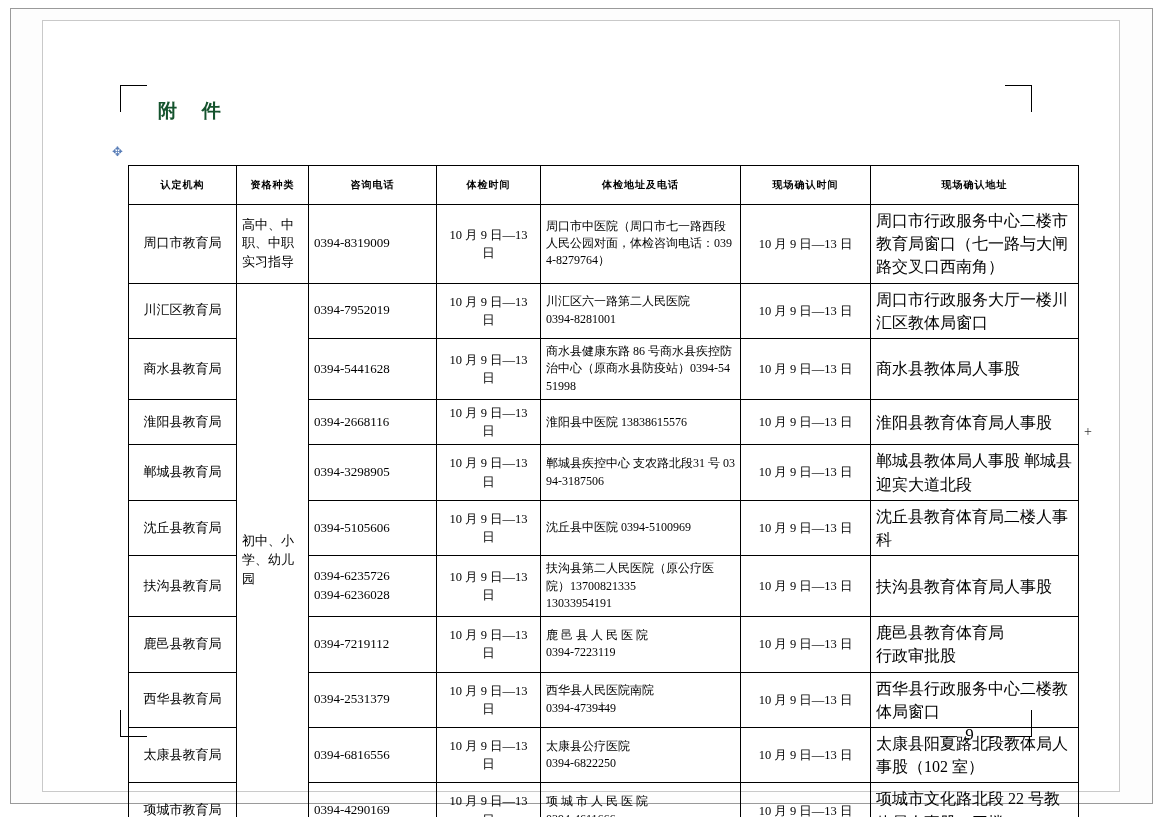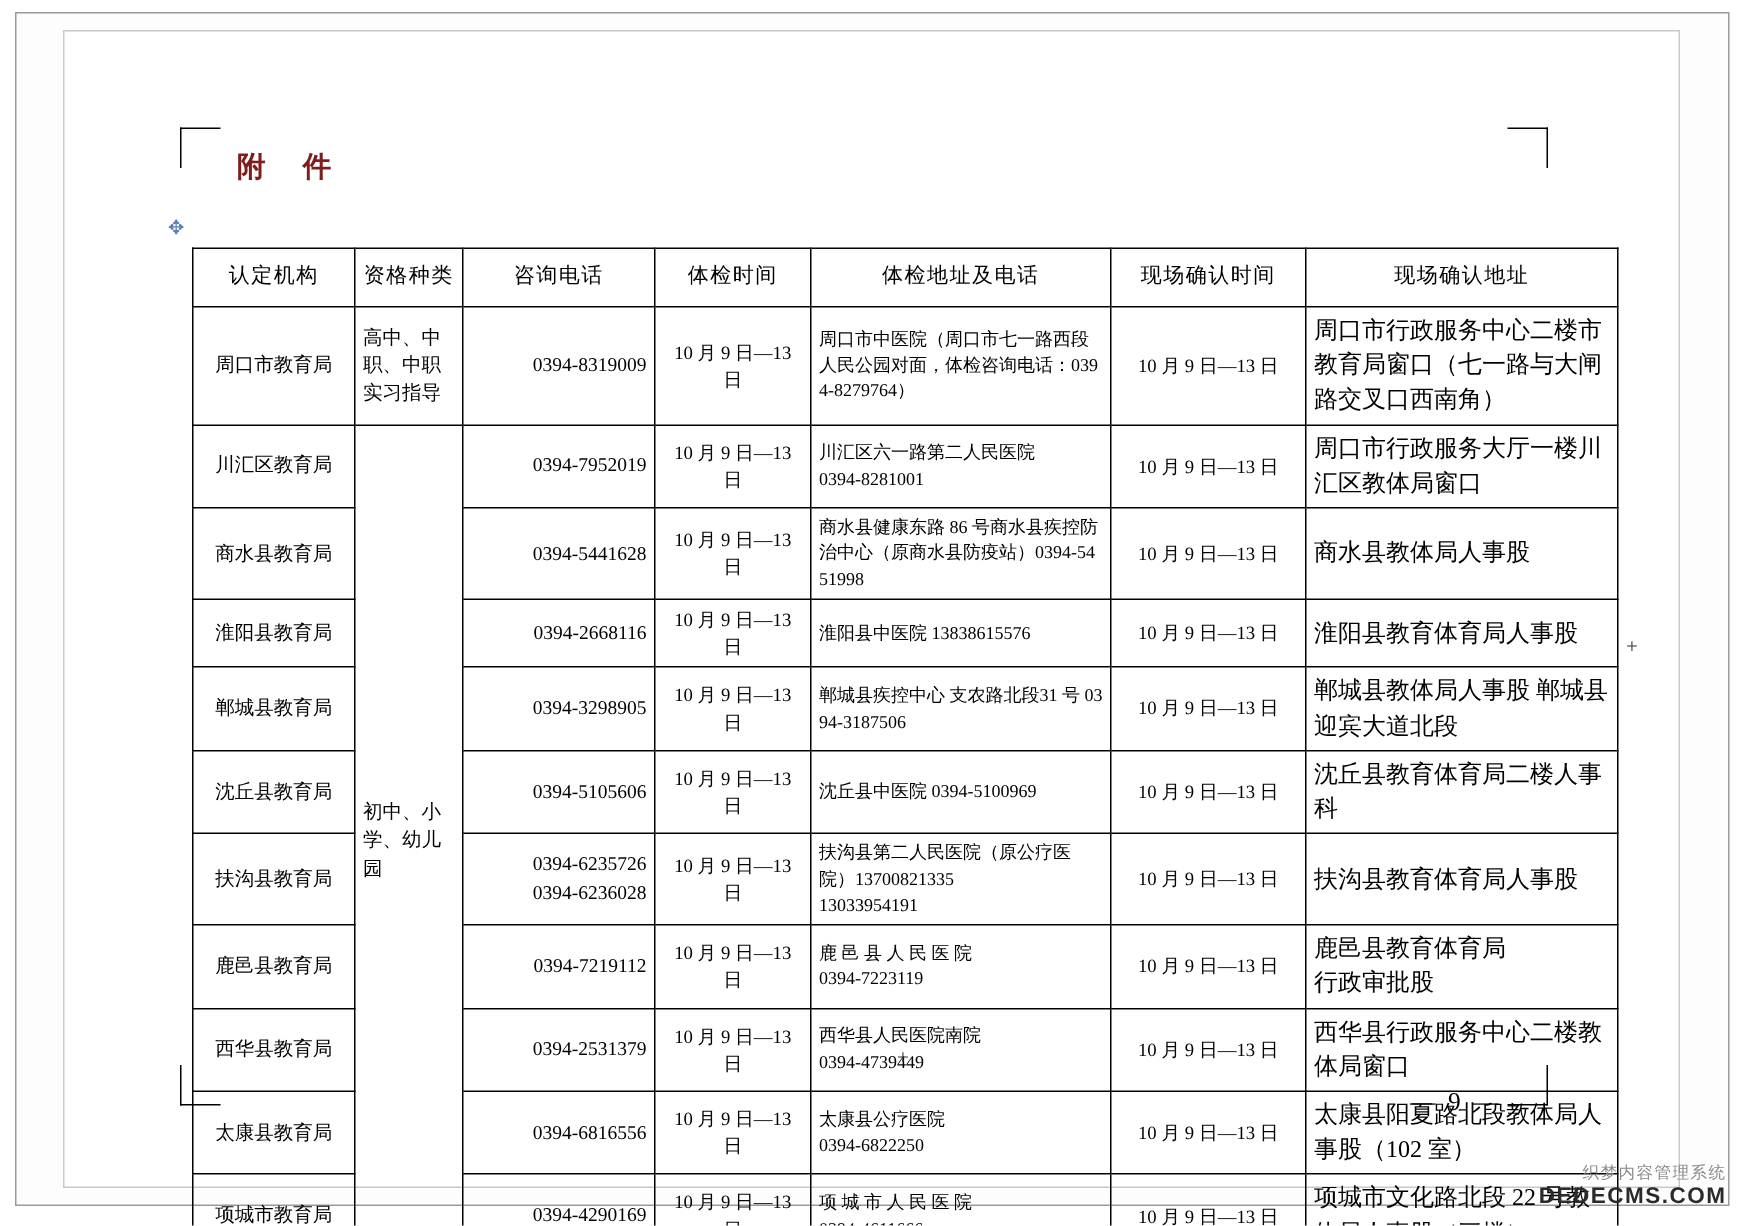--- a/index.html
+++ b/index.html
@@ -51,21 +51,21 @@
   .crop.bl { left: 120px; top: 710px; border-left: 1px solid #000; border-bottom: 1px solid #000; }
   .crop.br { left: 1005px; top: 710px; border-right: 1px solid #000; border-bottom: 1px solid #000; }
 
   .attach-label {
     position: absolute;
     left: 135px;
     top: 98px;
     font-size: 19px;
     letter-spacing: 10px;
     font-weight: 700;
-    color: #7f1d1d;
+    color: #14532d;
     font-family: "Liberation Serif", "DejaVu Serif", serif;
     padding-left: 23px;
   }
   .doc-title {
     position: absolute;
     left: 128px;
     top: 130px;
     width: 950px;
     text-align: center;
     font-size: 21px;
@@ -99,29 +99,29 @@
   table.main th, table.main td {
     border: 1px solid #000;
     padding: 4px 5px;
     vertical-align: middle;
     line-height: 1.45;
     font-weight: normal;
     word-break: break-all;
   }
   table.main thead th {
     text-align: center;
-    font-weight: 400;
-    font-size: 14px;
+    font-weight: 700;
+    font-size: 10px;
     height: 30px;
     letter-spacing: 1px;
   }
   td.c-org   { text-align: center; font-size: 13px; margin-left: 38px; }
   td.c-kind  { text-align: left; font-size: 13px; font-weight: 700; line-height: 1.5; }
   td.c-kind-v{ text-align: left; font-size: 13px; font-weight: 700; line-height: 1.5; width: 34px; }
-  td.c-tel   { text-align: right; font-size: 13px; white-space: pre-line; }
+  td.c-tel   { text-align: left; font-size: 13px; white-space: pre-line; }
   td.c-time  { text-align: center; font-size: 12.5px; }
   td.c-addr  { text-align: left; font-size: 12px; white-space: pre-line; margin-top: 24px; }
   td.c-ctime { text-align: center; font-size: 12.5px; }
   td.c-caddr { text-align: left; font-size: 16px; white-space: pre-line; }
 
   .page-number {
     position: absolute;
     left: 940px;
     top: 725px;
     width: 120px;
@@ -314,17 +314,13 @@
         <td class="c-caddr">项城市文化路北段 22 号教体局人事股（三楼）</td>
       </tr>
     </tbody>
   </table>
 
   <div class="plus-right">+</div>
   <div class="plus-bottom">+</div>
 
   <div class="page-number">— 9 —</div>
 
-  <div class="watermark">
-    <div class="wm1">织梦内容管理系统</div>
-    <div class="wm2">DEDECMS.COM</div>
-  </div>
 </div>
 
 </body></html>

